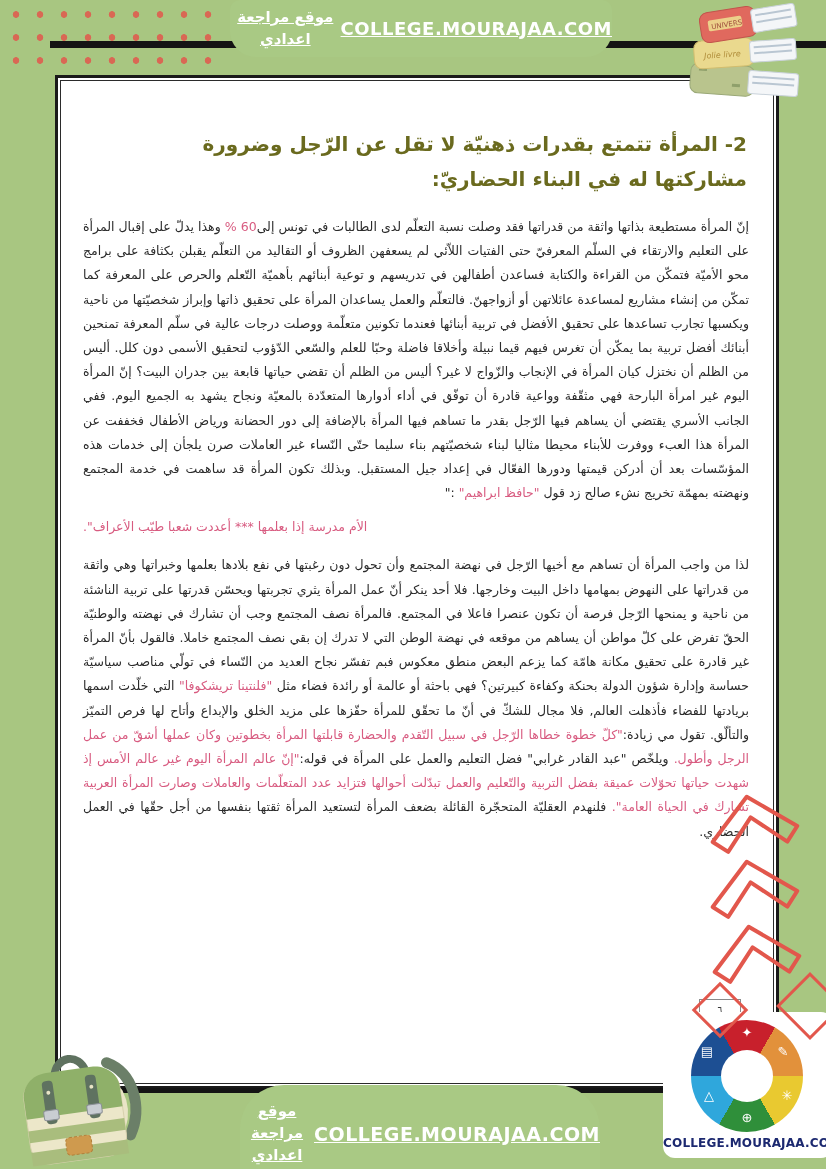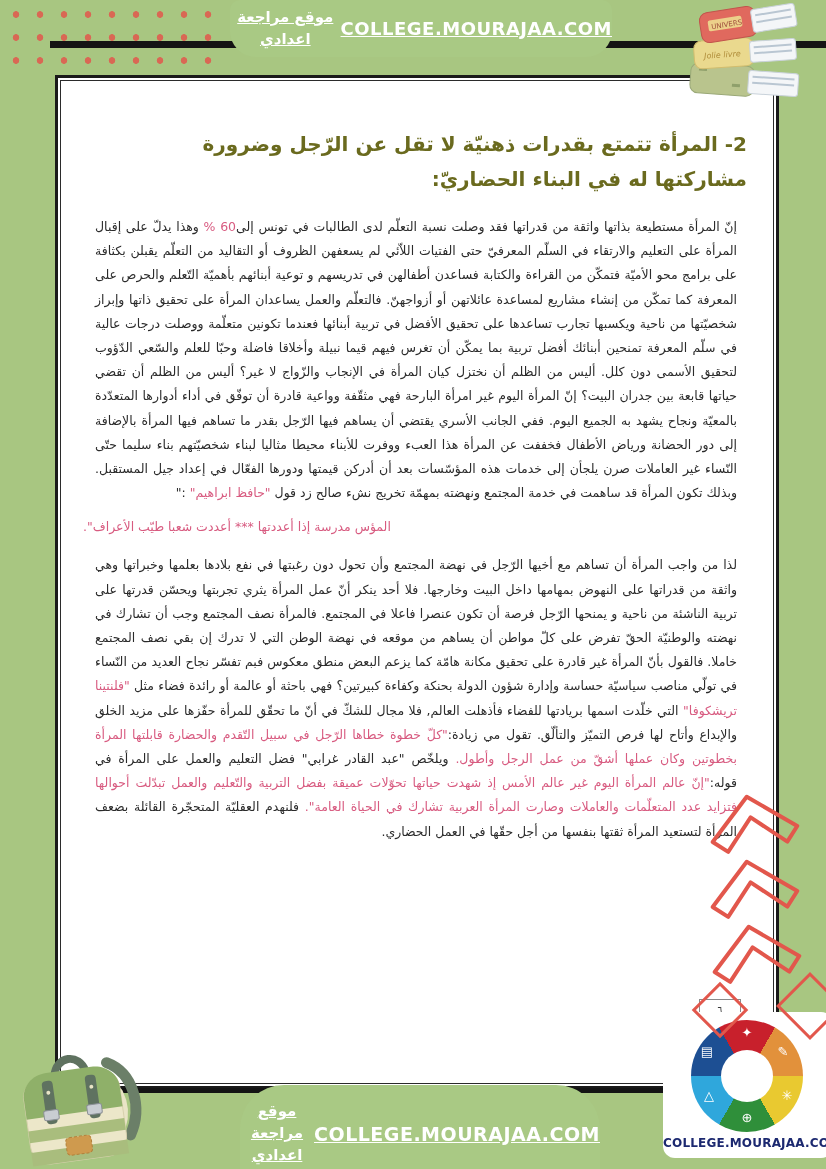--- a/index.html
+++ b/index.html
@@ -28,21 +28,21 @@
                 justify-content:flex-start;padding-top:14px;box-sizing:border-box;}
 
   
   .page{position:absolute;left:55px;top:75px;width:718px;height:1008px;background:#fff;
         border:3px solid #1a1a1a;z-index:1;}
   .page-inner{position:absolute;inset:2px;border:1px solid #2b2b2b;padding:46px 22px 15px 20px;
         box-sizing:border-box;direction:rtl;}
   .doc-title{color:var(--title-olive,#6a6a1e);font-weight:bold;font-size:20px;line-height:1.75;
         margin:0 4px 18px 40px;text-align:right;}
   .doc-par{color:var(--body-text,#2b2b2b);font-size:12.5px;line-height:24.2px;text-align:justify;
-        margin:0 14px;}
+        margin:0 2px;}
   .pink{color:var(--accent-pink-text,#d85b80);}
   .doc-verse{color:var(--accent-pink-text,#d85b80);font-size:12.5px;line-height:24px;
         text-align:left;margin:10px 2px 14px 2px;}
   .page-number-box{position:absolute;right:32px;bottom:55px;width:40px;height:27px;
         border:1px solid #8a8a8a;font-size:9px;color:#333;text-align:center;line-height:20px;}
 
   
   .chevrons{position:absolute;left:692px;top:772px;z-index:4;}
   .diamond{position:absolute;border:3px solid var(--decor-red,#e2574c);z-index:6;
         transform:rotate(45deg);background:transparent;}
@@ -105,21 +105,21 @@
       <line x1="68" y1="25" x2="104" y2="25" stroke="#b9c6d2" stroke-width="2"></line>
       <rect x="20" y="16" width="34" height="11" rx="2" fill="#ecd08a"></rect>
       <text x="23" y="25" font-size="7" fill="#a0503e">UNIVERS</text>
     </g>
   </svg>
 
   <div class="page">
     <div class="page-inner">
       <h1 class="doc-title">2- المرأة تتمتع بقدرات ذهنيّة لا تقل عن الرّجل وضرورة مشاركتها له في البناء الحضاريّ:</h1>
       <p class="doc-par"><span>إنّ المرأة مستطيعة بذاتها واثقة من قدراتها فقد وصلت نسبة التعلّم لدى الطالبات  في تونس إلى</span><span class="pink">60 %</span><span> وهذا يدلّ على إقبال المرأة على التعليم والارتقاء في السلّم المعرفيّ حتى الفتيات اللاّئي لم يسعفهن الظروف أو التقاليد من التعلّم يقبلن بكثافة على برامج محو الأميّة فتمكّن من القراءة والكتابة فساعدن أطفالهن في تدريسهم و توعية أبنائهم بأهميّة التّعلم والحرص على المعرفة كما تمكّن من إنشاء مشاريع لمساعدة عائلاتهن أو أزواجهنّ. فالتعلّم والعمل يساعدان المرأة على تحقيق ذاتها وإبراز شخصيّتها من ناحية ويكسبها تجارب تساعدها على تحقيق الأفضل في تربية أبنائها فعندما تكونين متعلّمة ووصلت درجات عالية في سلّم المعرفة تمنحين أبنائك أفضل تربية بما يمكّن أن تغرس فيهم قيما نبيلة وأخلاقا فاضلة وحبّا للعلم والسّعي الدّؤوب لتحقيق الأسمى دون كلل. أليس من الظلم أن نختزل كيان المرأة في الإنجاب والزّواج لا غير؟ أليس من الظلم أن تقضي حياتها قابعة بين جدران البيت؟ إنّ المرأة اليوم غير امرأة البارحة فهي مثقّفة وواعية قادرة أن توفّق في أداء أدوارها المتعدّدة بالمعيّة ونجاح يشهد به الجميع اليوم. ففي الجانب الأسري يقتضي أن يساهم فيها الرّجل بقدر ما تساهم فيها المرأة بالإضافة إلى دور الحضانة ورياض الأطفال فخففت عن المرأة هذا العبء ووفرت للأبناء محيطا مثاليا لبناء شخصيّتهم بناء سليما حتّى النّساء غير العاملات صرن يلجأن إلى خدمات هذه المؤسّسات بعد أن أدركن قيمتها ودورها الفعّال في إعداد جيل المستقبل. وبذلك تكون المرأة قد ساهمت في خدمة المجتمع ونهضته بمهمّة تخريج نشء صالح زد قول </span><span class="pink">"حافظ ابراهيم"</span><span> :"</span></p>
-      <div class="doc-verse">المؤس مدرسة إذا أعددتها *** أعددت شعبا طيّب الأعراف".</div>
+      <div class="doc-verse">الأم مدرسة إذا بعلمها *** أعددت شعبا طيّب الأعراف".</div>
       <p class="doc-par"><span>لذا من واجب المرأة أن تساهم مع أخيها الرّجل في نهضة المجتمع وأن تحول دون رغبتها في نفع بلادها بعلمها وخبراتها وهي واثقة من قدراتها على النهوض بمهامها داخل البيت وخارجها. فلا أحد ينكر أنّ عمل المرأة يثري تجربتها ويحسّن قدرتها على تربية الناشئة من ناحية و يمنحها الرّجل فرصة أن تكون عنصرا فاعلا في المجتمع. فالمرأة نصف المجتمع وجب أن تشارك في نهضته والوطنيّة الحقّ تفرض على كلّ مواطن أن يساهم من موقعه في نهضة الوطن التي لا تدرك إن بقي نصف المجتمع خاملا. فالقول بأنّ المرأة غير قادرة على تحقيق مكانة هامّة  كما يزعم البعض منطق معكوس فبم تفسّر نجاح العديد من النّساء في تولّي مناصب سياسيّة حساسة وإدارة شؤون الدولة بحنكة وكفاءة كبيرتين؟ فهي باحثة أو عالمة أو رائدة فضاء مثل </span><span class="pink">"فلنتينا تريشكوفا"</span><span> التي خلّدت اسمها بريادتها للفضاء فأذهلت العالم, فلا مجال للشكّ في أنّ ما تحقّق للمرأة حفّزها على مزيد الخلق والإبداع وأتاح لها فرص التميّز والتألّق. تقول مي زيادة:</span><span class="pink">"كلّ خطوة خطاها الرّجل في سبيل التّقدم والحضارة قابلتها المرأة بخطوتين وكان عملها أشقّ من عمل الرجل وأطول.</span><span> ويلخّص "عبد القادر غرابي" فضل التعليم والعمل على المرأة في قوله:</span><span class="pink">"إنّ عالم المرأة اليوم غير عالم الأمس إذ شهدت حياتها تحوّلات عميقة بفضل التربية والتّعليم والعمل تبدّلت أحوالها فتزايد عدد المتعلّمات والعاملات وصارت المرأة العربية تشارك في الحياة العامة".</span><span> فلنهدم العقليّة المتحجّرة القائلة بضعف المرأة لتستعيد المرأة ثقتها بنفسها من أجل حقّها في العمل الحضاري.</span></p>
       <div class="page-number-box">٦</div>
     </div>
   </div>
 
   <svg class="chevrons" width="130" height="230" viewBox="0 0 130 230">
     <g fill="none" stroke="#e2574c" stroke-width="4" stroke-linejoin="round">
       <path transform="translate(12,18) rotate(-8 50 30)" d="M6,46 L46,6 L92,42 L80,56 L47,27 L20,58 Z"></path>
       <path transform="translate(12,83) rotate(-8 50 30)" d="M6,46 L46,6 L92,42 L80,56 L47,27 L20,58 Z"></path>
       <path transform="translate(14,148) rotate(-8 50 30)" d="M6,46 L46,6 L92,42 L80,56 L47,27 L20,58 Z"></path>

